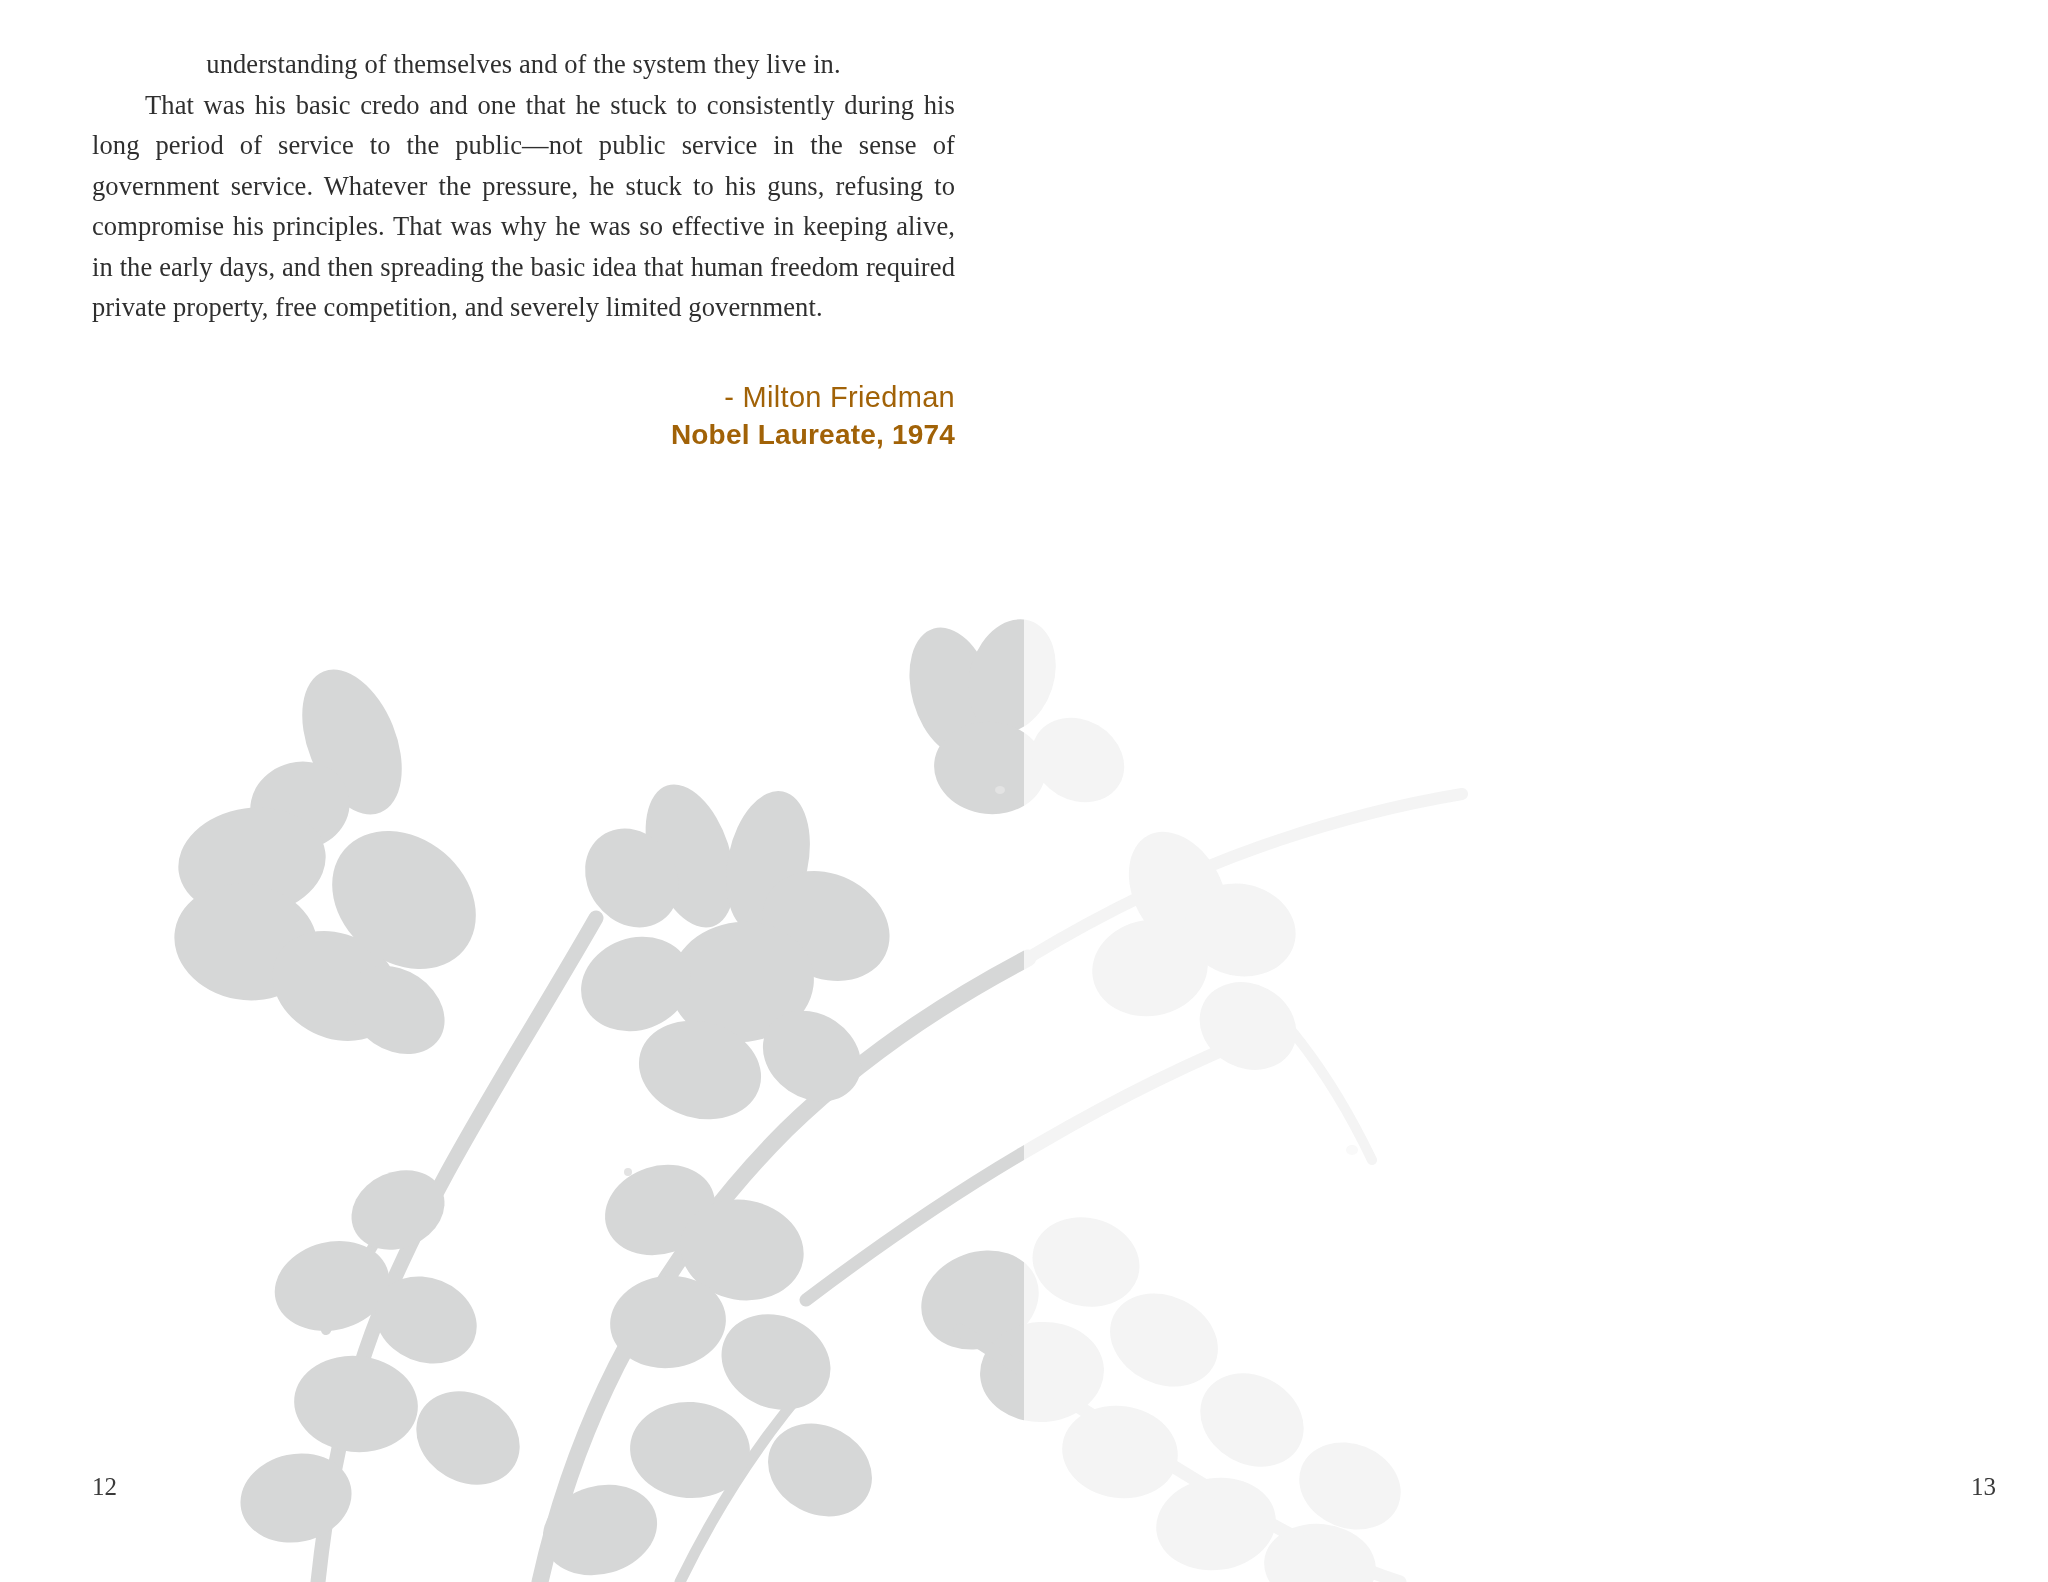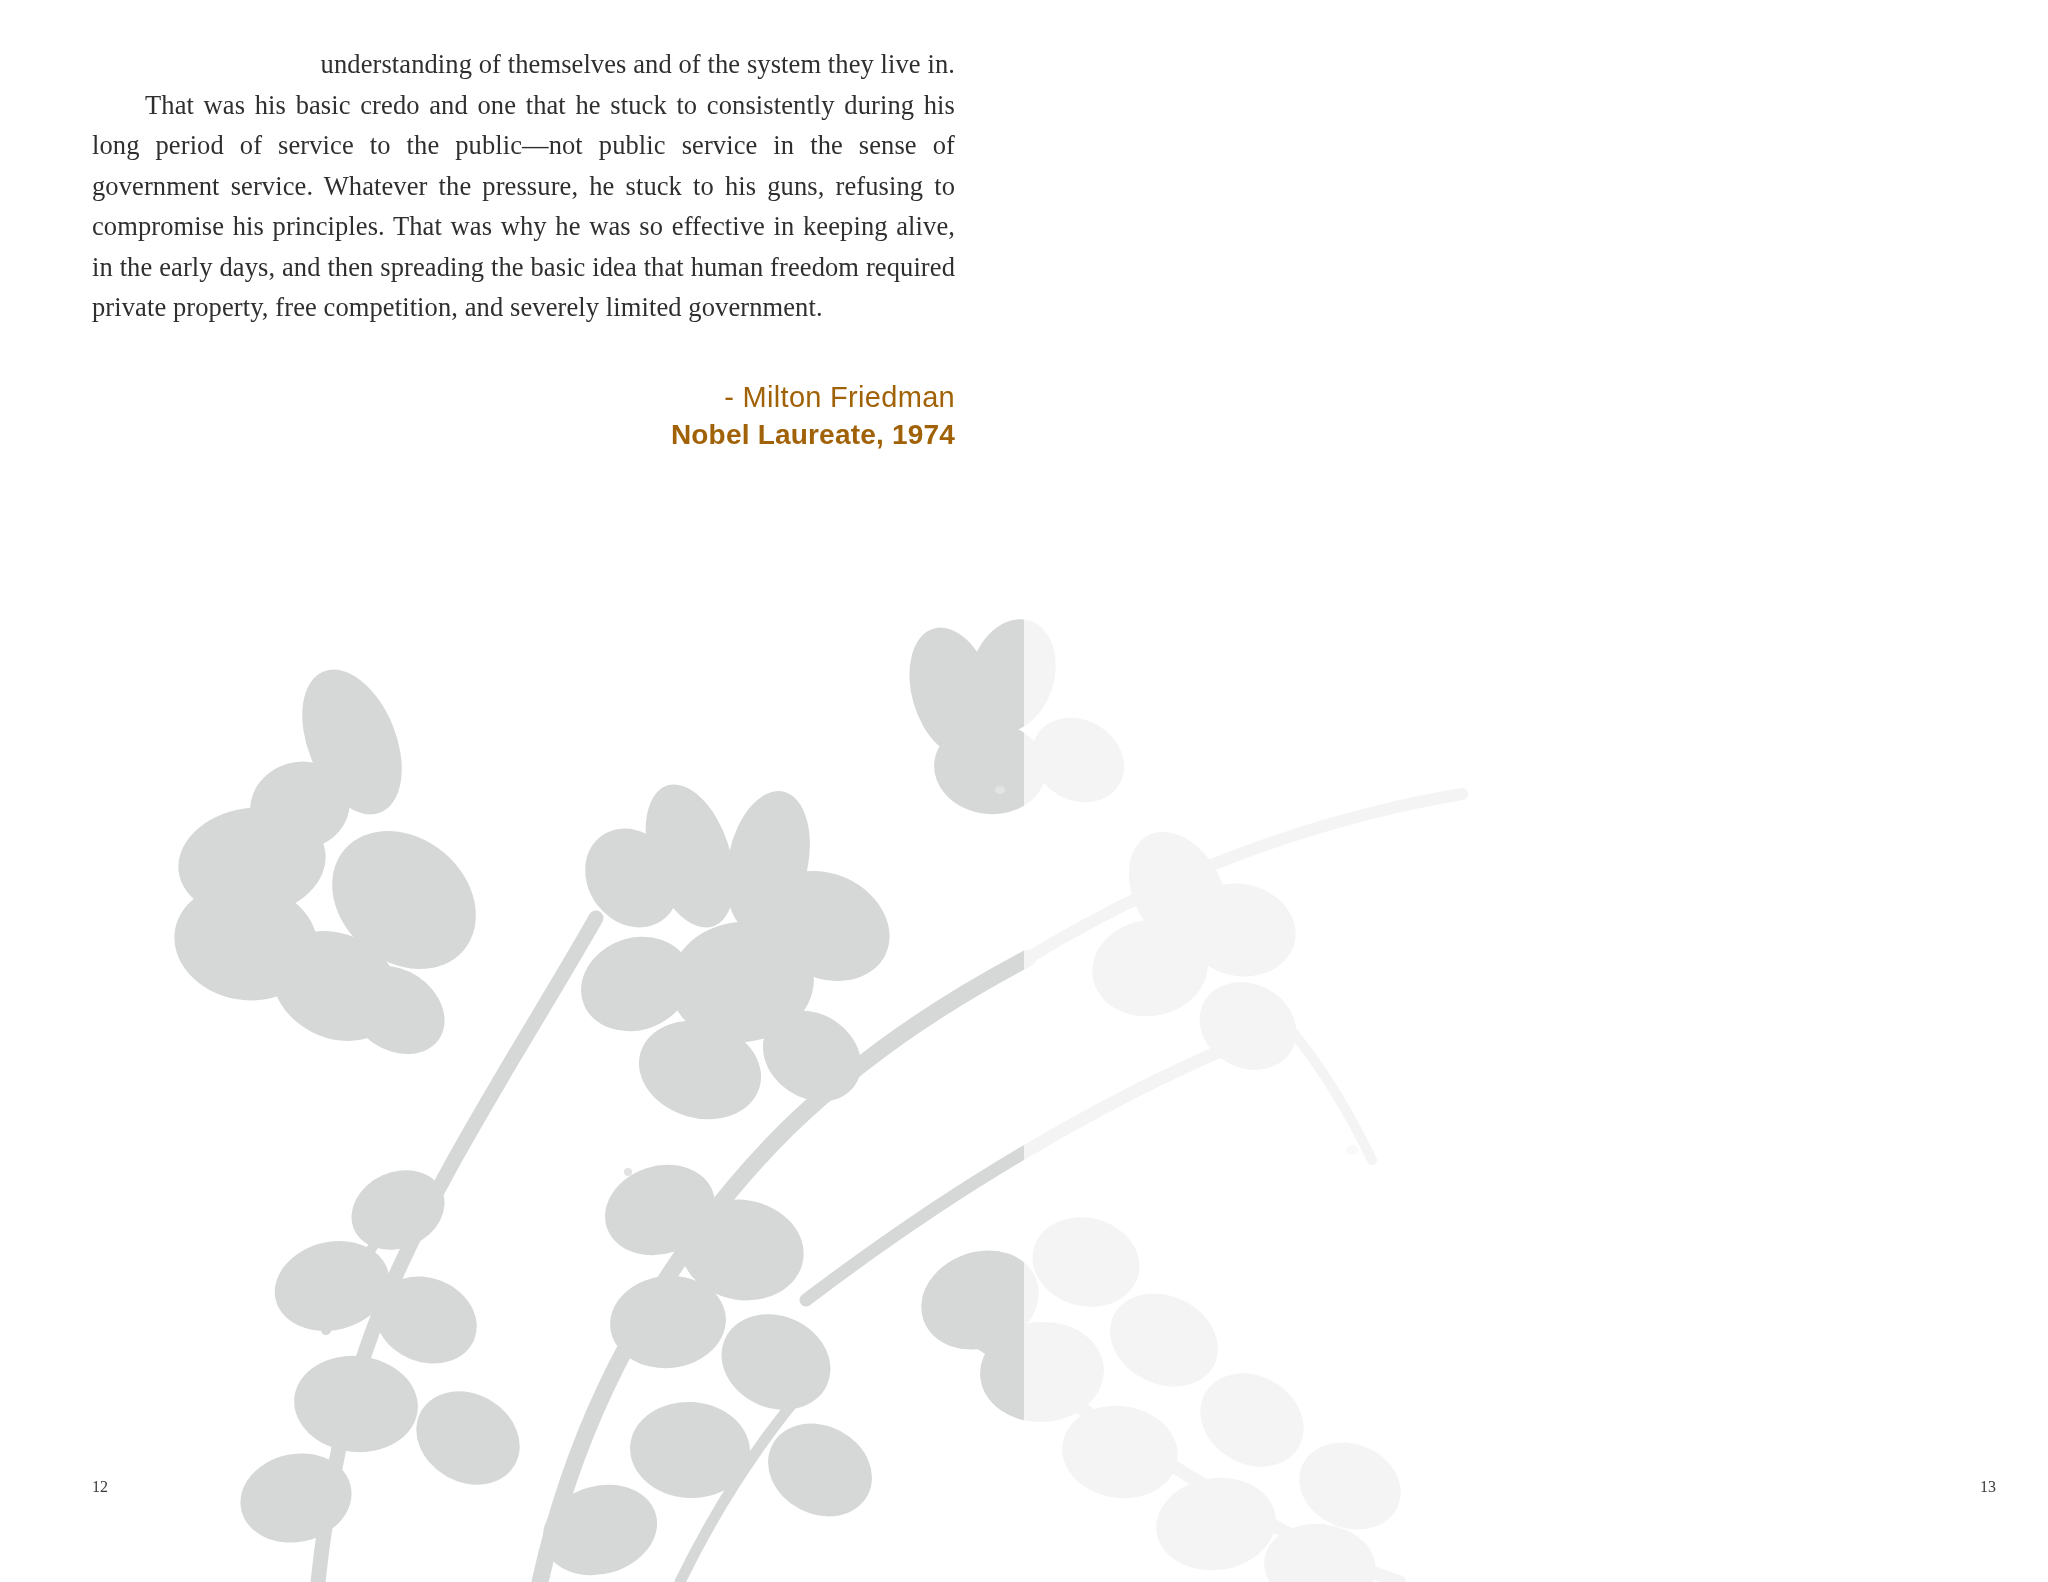--- a/index.html
+++ b/index.html
@@ -56,21 +56,21 @@
   p.body {
     margin: 0;
     font-size: 26.5px;
     line-height: 40.5px;
     text-align: justify;
     text-justify: inter-word;
     color: #2f2f2f;
     letter-spacing: 0.1px;
   }
   p.body.indent { text-indent: 2.0em; }
-  p.cont { text-align: right; }
+  p.cont { text-align: center; }
 
   .attribution {
     position: absolute;
     left: 92px;
     top: 378px;
     width: 863px;
     text-align: right;
     font-family: "Liberation Sans", "DejaVu Sans", sans-serif;
     color: #a16207;
   }
@@ -84,21 +84,21 @@
     font-size: 28px;
     line-height: 38px;
     font-weight: 700;
     letter-spacing: 0.2px;
   }
 
   
   .folio {
     position: absolute;
     bottom: 82px;
-    font-size: 16px;
+    font-size: 25px;
     line-height: 26px;
     color: #3a3a3a;
     font-family: "Liberation Serif", "DejaVu Serif", serif;
   }
   .folio-left  { left: 92px; }
   .folio-right { right: 92px; }
 </style>
 </head>
 <body>
 

